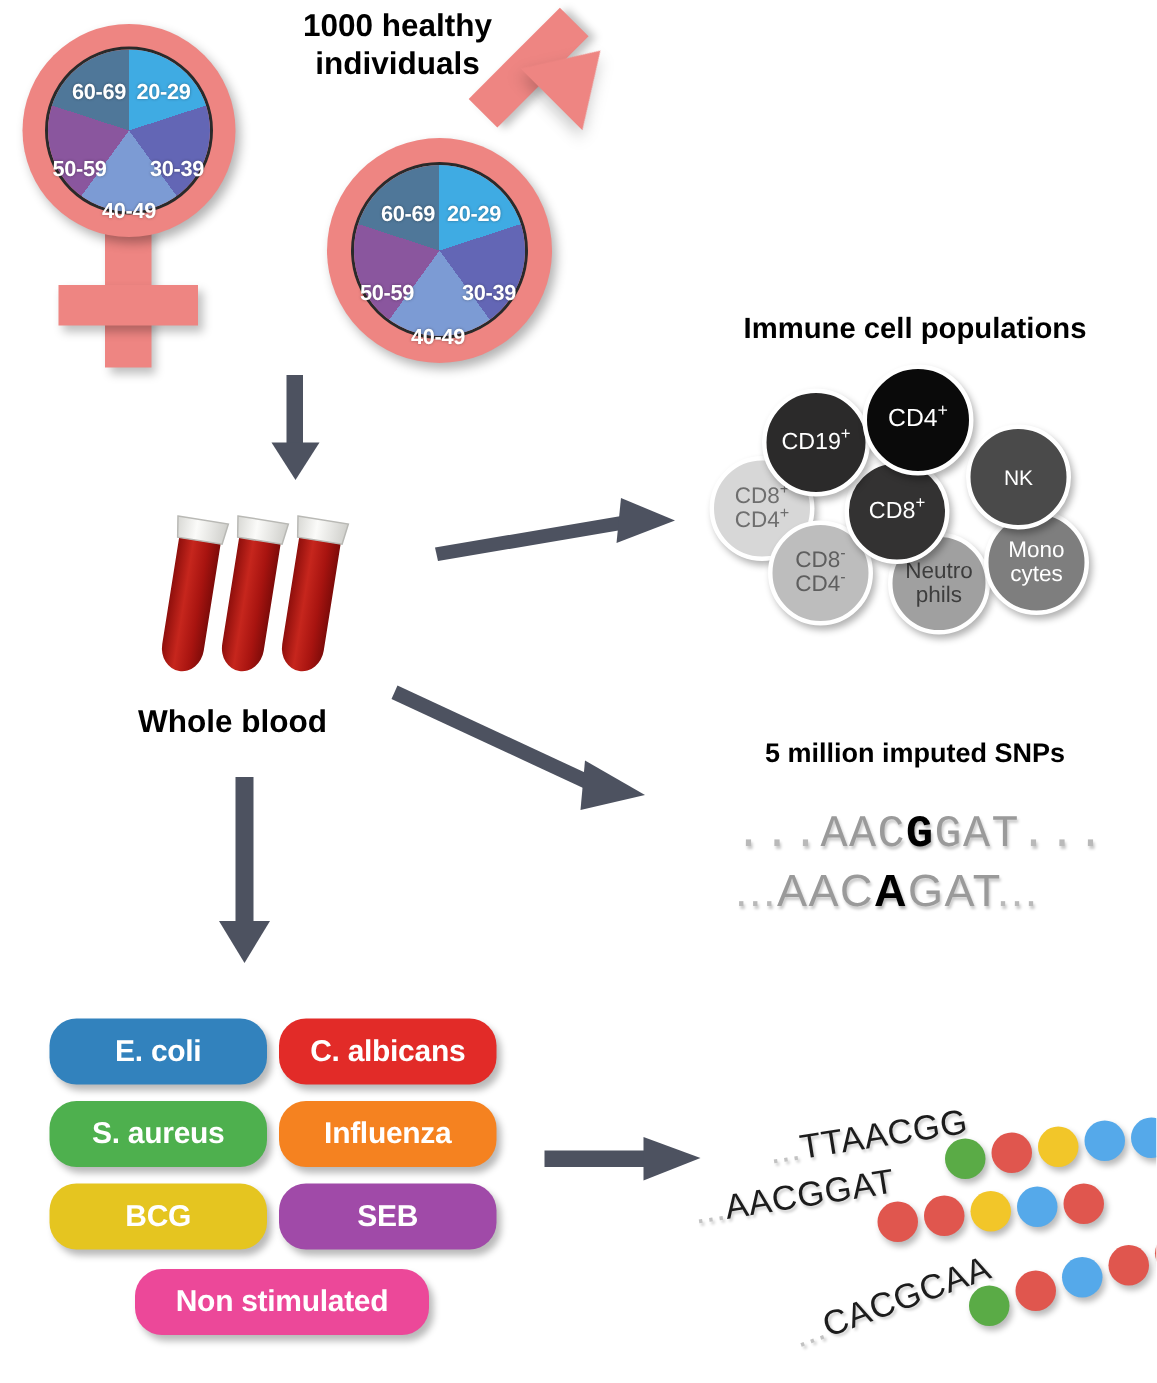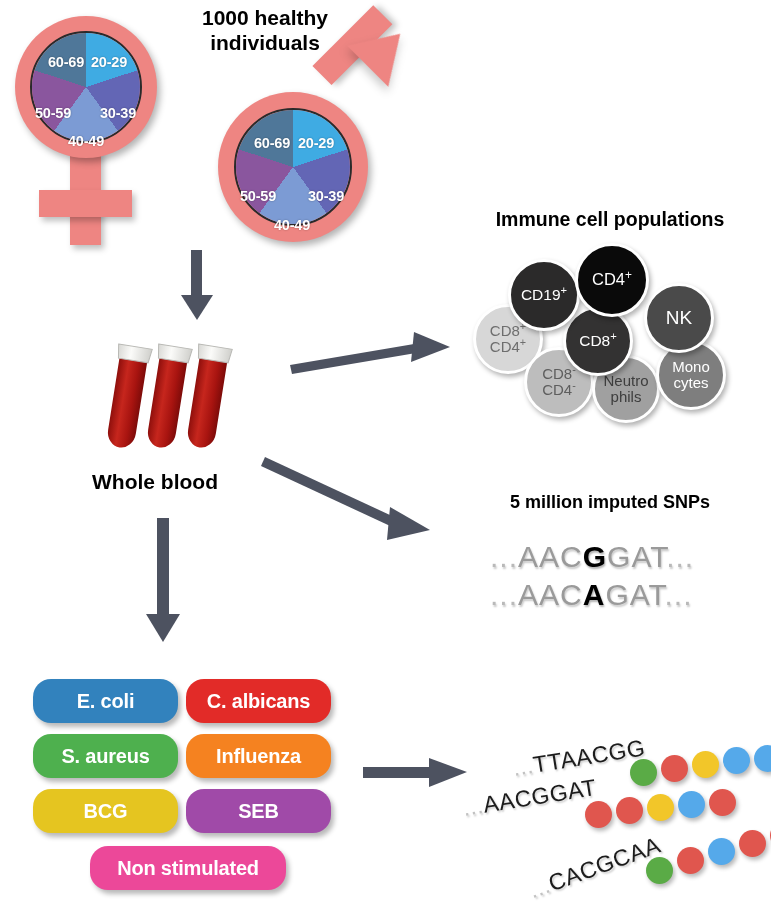--- a/index.html
+++ b/index.html
@@ -244,51 +244,51 @@
       <polygon points="6,96 40,96 23,124"></polygon>
     </g>
   </svg>
 
   <div class="title" style="left:455px; top:208px; width:310px; font-size:19.5px;">Immune cell populations</div>
 
   <div class="cell" style="left:473px; top:304px; width:70px; height:70px; background:#d7d7d7; color:#6e6e6e; font-size:15px; z-index:2;">
     <span>CD8<sup class="sup">+</sup><br>CD4<sup class="sup">+</sup></span>
   </div>
 
-  <div class="cell" style="left:524px; top:347px; width:70px; height:70px; background:#bdbdbd; color:#5e5e5e; font-size:15px; z-index:3;">
+  <div class="cell" style="left:512px; top:347px; width:70px; height:70px; background:#bdbdbd; color:#5e5e5e; font-size:15px; z-index:3;">
     <span>CD8<sup class="sup">-</sup><br>CD4<sup class="sup">-</sup></span>
   </div>
 
   <div class="cell" style="left:592px; top:355px; width:68px; height:68px; background:#a0a0a0; color:#3d3d3d; font-size:15px; z-index:4;">
     <span>Neutro<br>phils</span>
   </div>
 
   <div class="cell" style="left:656px; top:340px; width:70px; height:70px; background:#7e7e7e; color:#ffffff; font-size:15px; z-index:5;">
     <span>Mono<br>cytes</span>
   </div>
 
-  <div class="cell" style="left:644px; top:283px; width:70px; height:70px; background:#4a4a4a; color:#ffffff; font-size:19px; z-index:6;">
+  <div class="cell" style="left:644px; top:283px; width:70px; height:70px; background:#4a4a4a; color:#ffffff; font-size:14px; z-index:6;">
     <span>NK</span>
   </div>
 
   <div class="cell" style="left:563px; top:306px; width:70px; height:70px; background:#333232; color:#ffffff; font-size:15.5px; z-index:7;">
     <span>CD8<sup class="sup">+</sup></span>
   </div>
 
   <div class="cell" style="left:508px; top:259px; width:72px; height:72px; background:#2b2a2a; color:#ffffff; font-size:15.5px; z-index:8;">
     <span>CD19<sup class="sup">+</sup></span>
   </div>
 
   <div class="cell" style="left:575px; top:243px; width:74px; height:74px; background:#0a0a0a; color:#ffffff; font-size:16.5px; z-index:9;">
     <span>CD4<sup class="sup">+</sup></span>
   </div>
 
   <div class="title" style="left:460px; top:492px; width:300px; font-size:18px;">5 million imputed SNPs</div>
 
-  <div class="snp-row" style="left:490px; top:540px; font-size:30px;">
+  <div class="snp-row" style="left:490px; top:540px; font-size:30px;font-family:Liberation Mono, monospace;">
     <span class="snp-dim">...</span><span class="snp-mid">AAC</span><span class="snp-hit">G</span><span class="snp-mid">GAT</span><span class="snp-dim">...</span>
   </div>
 
   <div class="snp-row" style="left:490px; top:578px; font-size:30px;">
     <span class="snp-dim">...</span><span class="snp-mid">AAC</span><span class="snp-hit">A</span><span class="snp-mid">GAT</span><span class="snp-dim">...</span>
   </div>
 
   <div class="stim" style="left:33px; top:679px; width:145px; height:44px; background:#3282bd; font-size:20px;">E. coli</div>
   <div class="stim" style="left:186px; top:679px; width:145px; height:44px; background:#e22b28; font-size:20px;">C. albicans</div>
 

